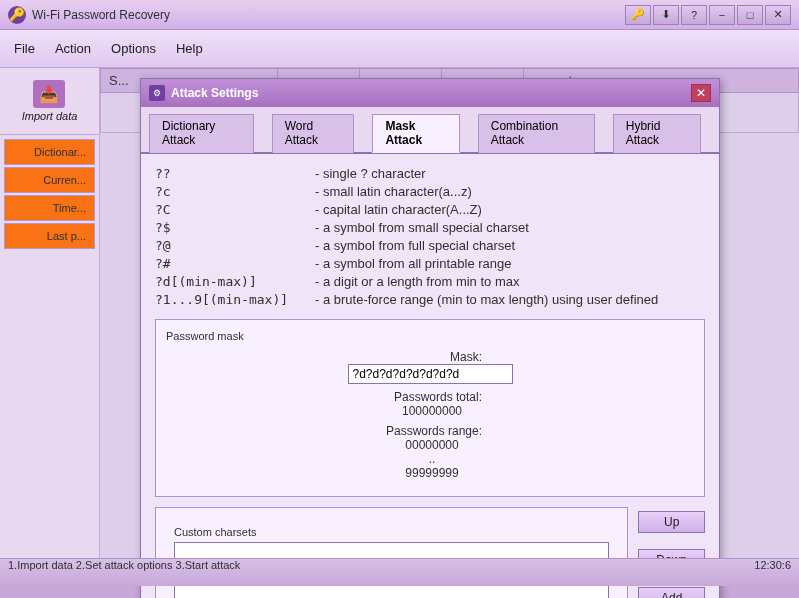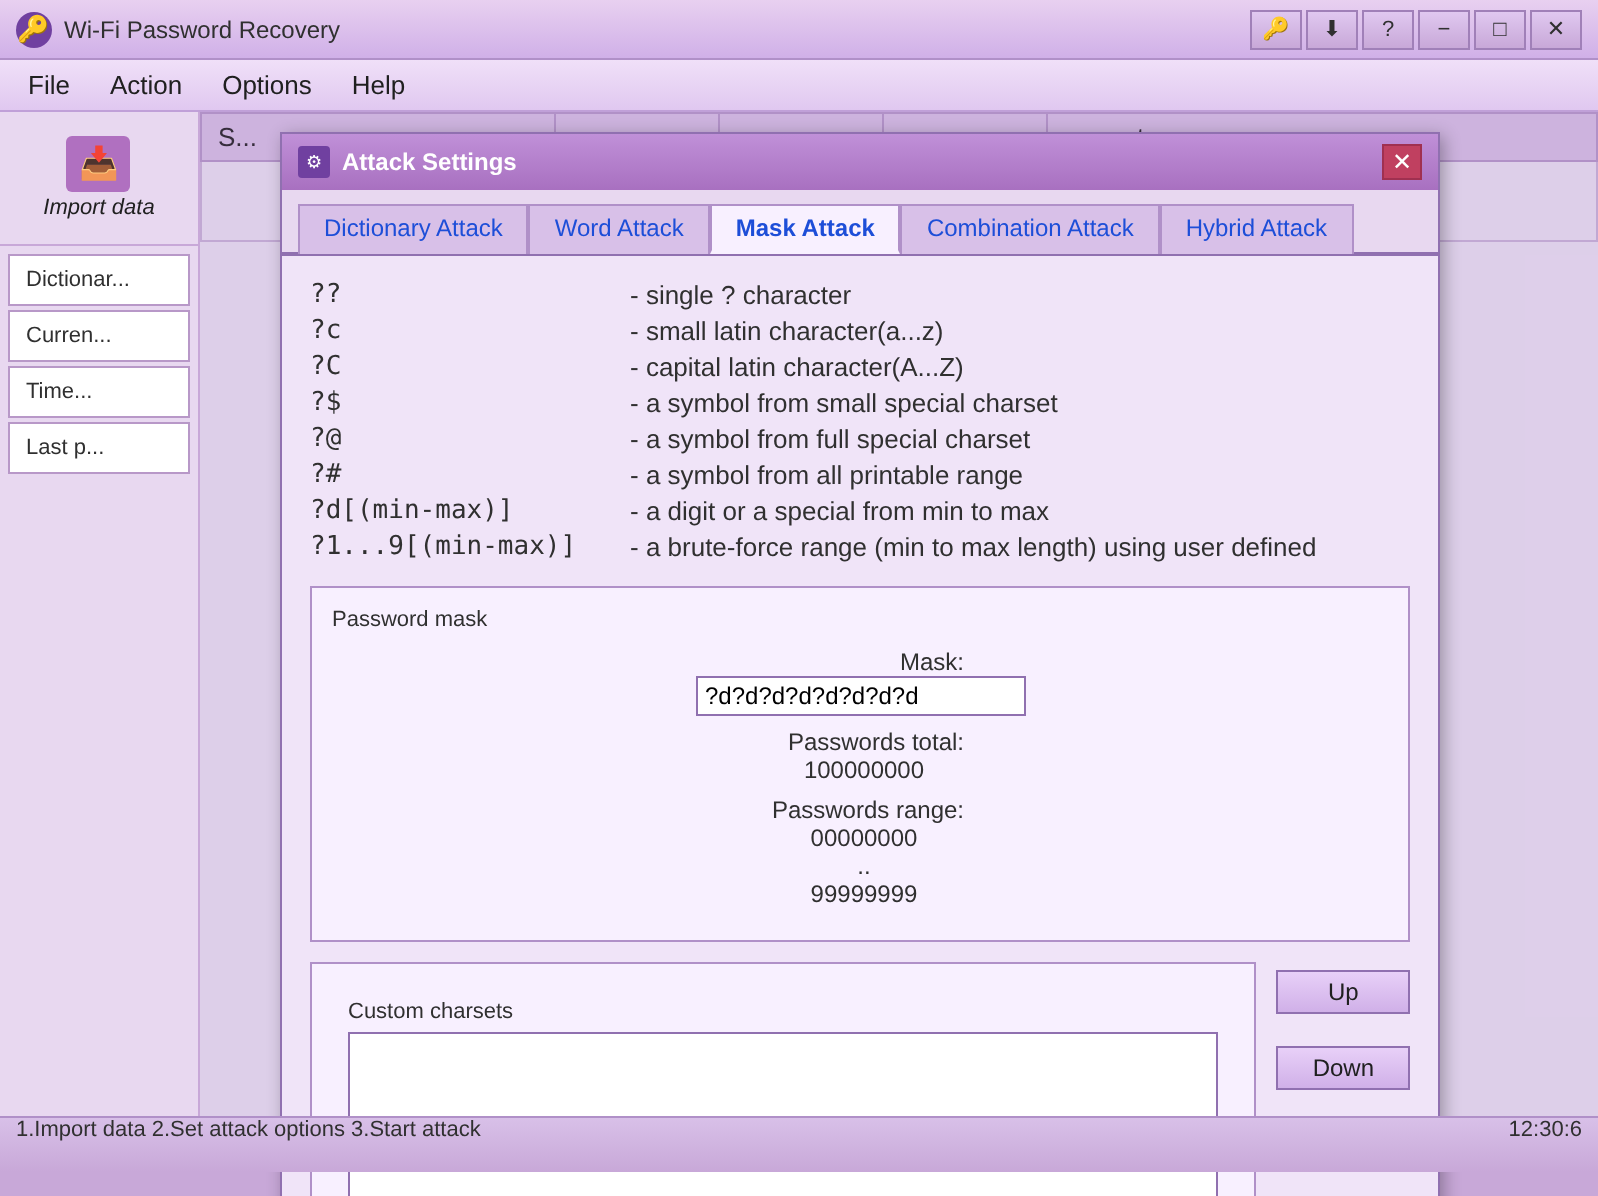--- a/index.html
+++ b/index.html
@@ -29,21 +29,21 @@
       background: linear-gradient(to bottom, #e0c8f0, #c8a8d8);
       border: 1px solid #a080b8;
       cursor: pointer;
       display: flex; align-items: center; justify-content: center;
       font-size: 11px; color: #303030;
     }
 
     
     .menubar {
       background: linear-gradient(to bottom, #f0e0f8, #e0c8f0);
-      height: 26px;
+      height: 38px;
       display: flex;
       align-items: center;
       padding: 0 4px;
       border-bottom: 1px solid #c0a0d8;
     }
     .menu-item {
       padding: 2px 10px;
       cursor: pointer;
       color: #202020;
       height: 22px;
@@ -52,25 +52,26 @@
 
     
     .main-area {
       display: flex;
       height: calc(598px - 56px - 28px);
       background: #f0e8f8;
     }
     .sidebar-item {
       padding: 6px 8px;
       margin-bottom: 2px;
-      background: #ffffff;
+      background: #f97316;
       border: 1px solid #b898c8;
       font-size: 11px;
       color: #303030;
       cursor: pointer;
+      text-align: right;
     }
 
     
     .content-area {
       flex: 1;
       padding: 0;
       background: #f0e8f8;
       position: relative;
     }
 
@@ -123,25 +124,25 @@
       display: flex;
       background: #e8d8f0;
       border-bottom: 2px solid #9070b0;
       padding-top: 6px;
       padding-left: 8px;
     }
     .tab {
       padding: 4px 12px;
       cursor: pointer;
       font-size: 12px;
-      color: #1d4ed8;
+      color: #000000;
       background: #d8c0e8;
       border: 1px solid #b090c8;
       border-bottom: none;
-      margin-right: 0;
+      margin-right: 18px;
       position: relative;
       top: 1px;
     }
     .tab.active {
       background: #f8f0ff;
       border-bottom: 2px solid #f8f0ff;
       font-weight: bold;
       z-index: 1;
     }
 
@@ -426,21 +427,21 @@
           <div class="info-row">
             <span class="info-code">?@</span>
             <span class="info-desc">- a symbol from full special charset</span>
           </div>
           <div class="info-row">
             <span class="info-code">?#</span>
             <span class="info-desc">- a symbol from all printable range</span>
           </div>
           <div class="info-row">
             <span class="info-code">?d[(min-max)]</span>
-            <span class="info-desc">- a digit or a special from min to max</span>
+            <span class="info-desc">- a digit or a length from min to max</span>
           </div>
           <div class="info-row">
             <span class="info-code">?1...9[(min-max)]</span>
             <span class="info-desc">- a brute-force range (min to max length) using user defined</span>
           </div>
         </div>
 
         <div class="section-box">
           <div class="section-legend">Password mask</div>
           <div class="form-row">

